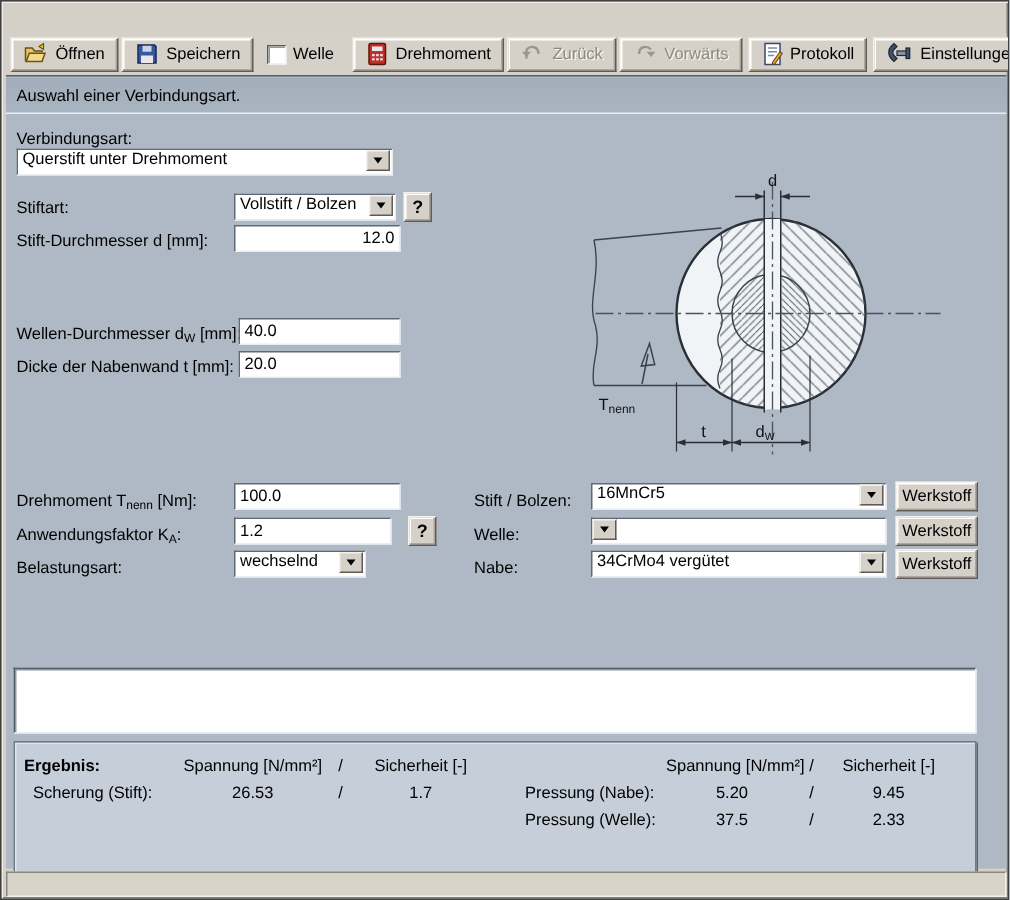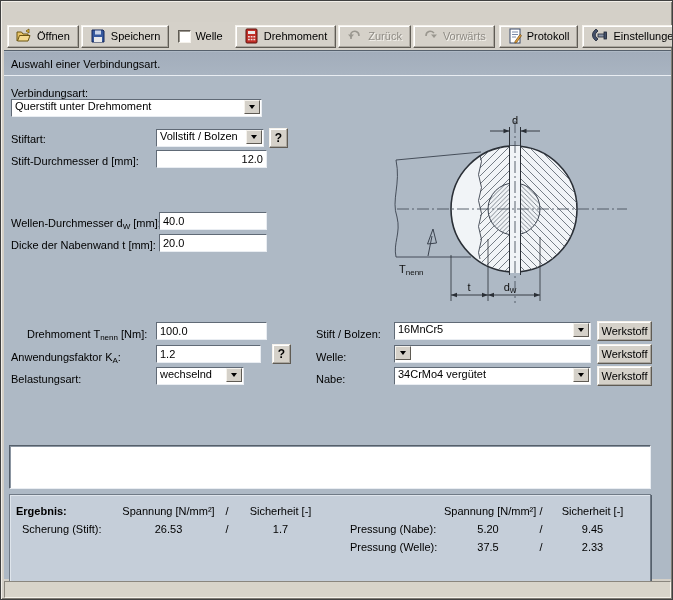--- a/index.html
+++ b/index.html
@@ -221,21 +221,21 @@
 
     <span class="lbl" style="left:7px; top:104px">Stift-Durchmesser d [mm]:</span>
     <input class="field" style="left: 152px; top: 99px; width: 111px; text-align: right;" value="12.0">
 
     <span class="lbl" style="left:7px; top:166px"><span>Wellen-Durchmesser d</span><sub class="s">W</sub><span> [mm]:</span></span>
     <input class="field" style="left: 155px; top: 161px; width: 108px;" value="40.0">
 
     <span class="lbl" style="left:7px; top:188px">Dicke der Nabenwand t [mm]:</span>
     <input class="field" style="left: 155px; top: 183px; width: 108px;" value="20.0">
 
-    <span class="lbl" style="left:23px; top:277px"><span>Drehmoment T</span><sub class="s">nenn</sub><span> [Nm]:</span></span>
+    <span class="lbl" style="left:7px; top:277px"><span>Drehmoment T</span><sub class="s">nenn</sub><span> [Nm]:</span></span>
     <input class="field" style="left: 152px; top: 271px; width: 111px;" value="100.0">
 
     <span class="lbl" style="left:7px; top:300px"><span>Anwendungsfaktor K</span><sub class="s">A</sub><span>:</span></span>
     <input class="field" style="left: 152px; top: 294px; width: 105px;" value="1.2">
     <button class="pushbtn qbtn" style="left:268px; top:293px">?</button>
 
     <span class="lbl" style="left:7px; top:322px">Belastungsart:</span>
     <div class="ddwrap" style="left:152px; top:316px; width:88px">
       <span class="ddval">wechselnd</span>
       <span class="ddbtn">

